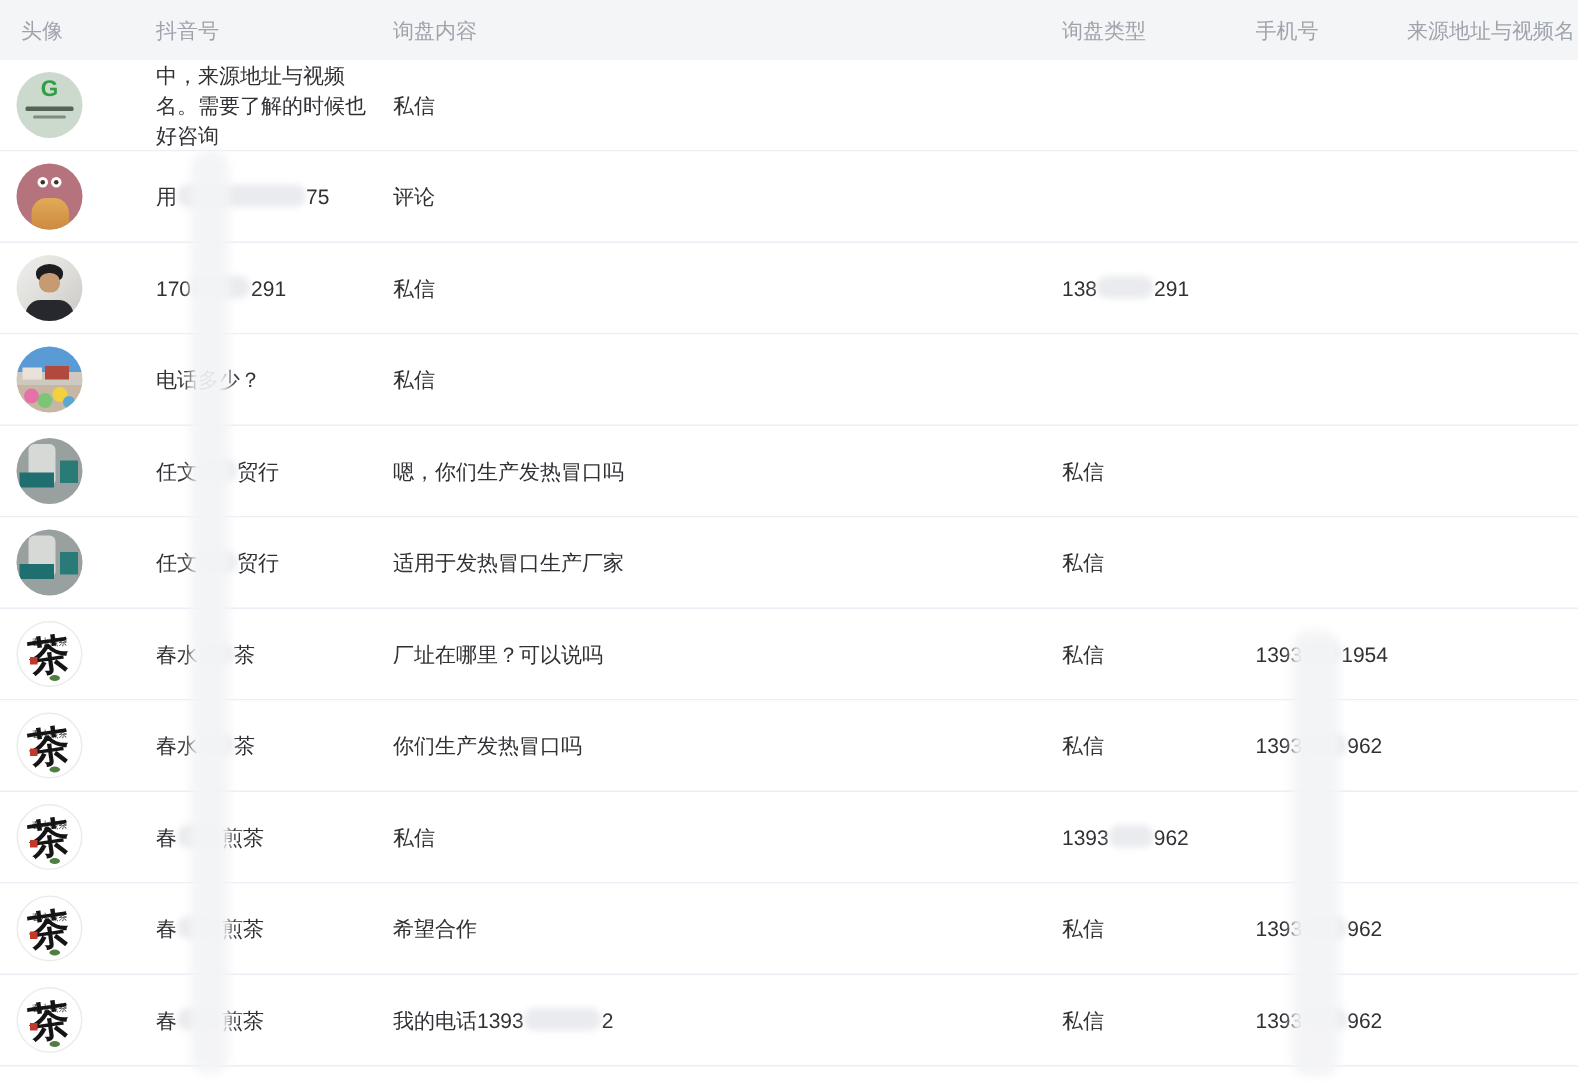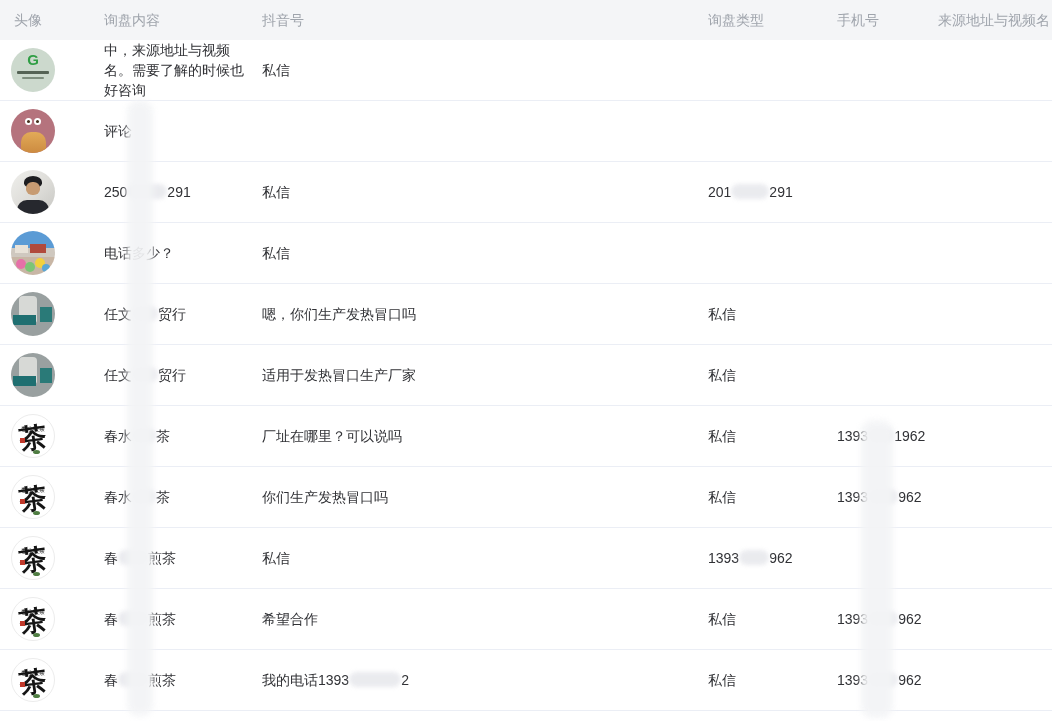--- a/index.html
+++ b/index.html
@@ -52,22 +52,22 @@
   .av-tea-calligraphy .seal{position:absolute;left:8px;top:23px;width:5px;height:5px;background:#c0392b;}
   .av-tea-calligraphy .leaf{position:absolute;left:21px;bottom:3px;width:7px;height:4px;background:#4f7d42;border-radius:50%;}
 </style>
 </head>
 <body>
 
 <div class="table-wrap">
 
   <div class="grid-row thead">
     <div class="cell c-avatar">头像</div>
+    <div class="cell c-name">抖音号</div>
     <div class="cell c-content">询盘内容</div>
-    <div class="cell c-name">抖音号</div>
     <div class="cell c-type">询盘类型</div>
     <div class="cell c-phone">手机号</div>
     <div class="cell c-source">来源地址与视频名</div>
   </div>
 
   <div id="tbody">
       <div class="grid-row trow">
         <div class="cell c-avatar">
           <div class="av av-company-logo-green">
             <div class="mark">G</div>
@@ -81,35 +81,36 @@
         <div class="cell c-source"></div>
       </div>
       <div class="grid-row trow">
         <div class="cell c-avatar">
           <div class="av av-cartoon-character">
             <div class="bod"></div>
             <div class="eye l"></div>
             <div class="eye r"></div>
           </div>
         </div>
+        <div class="cell c-name"><span>用</span><span class="bp" style="width: 86px;"></span><span>75</span></div>
         <div class="cell c-type">评论</div>
         <div class="cell c-phone"></div>
         <div class="cell c-source"></div>
       </div>
       <div class="grid-row trow">
         <div class="cell c-avatar">
           <div class="av av-portrait-man">
             <div class="bod"></div>
             <div class="hair"></div>
             <div class="face"></div>
           </div>
         </div>
-        <div class="cell c-content"><span>250</span><span class="bp" style="width: 40px;"></span><span>291</span></div>
-        <div class="cell c-type">私信</div>
-        <div class="cell c-phone"><span>201</span><span class="bp" style="width: 38px;"></span><span>291</span></div>
+        <div class="cell c-content"><span>170</span><span class="bp" style="width: 40px;"></span><span>291</span></div>
+        <div class="cell c-type">私信</div>
+        <div class="cell c-phone"><span>138</span><span class="bp" style="width: 38px;"></span><span>291</span></div>
         <div class="cell c-source"></div>
       </div>
       <div class="grid-row trow">
         <div class="cell c-avatar">
           <div class="av av-scenic-colorful">
             <div class="bld1"></div>
             <div class="bld2"></div>
             <div class="d1"></div>
             <div class="d2"></div>
             <div class="d3"></div>
@@ -154,21 +155,21 @@
           <div class="av av-tea-calligraphy">
             <div class="toptxt">春水煎茶</div>
             <div class="big">茶</div>
             <div class="seal"></div>
             <div class="leaf"></div>
           </div>
         </div>
         <div class="cell c-name"><span>春水</span><span class="bp" style="width: 24px;"></span><span>茶</span></div>
         <div class="cell c-content"><span>厂址在哪里？可以说吗</span></div>
         <div class="cell c-type">私信</div>
-        <div class="cell c-phone"><span>1393</span><span class="bp" style="width: 26px;"></span><span>1962</span></div>
+        <div class="cell c-phone"><span>1393</span><span class="bp" style="width: 26px;"></span><span>1954</span></div>
         <div class="cell c-source"></div>
       </div>
       <div class="grid-row trow">
         <div class="cell c-avatar">
           <div class="av av-tea-calligraphy">
             <div class="toptxt">春水煎茶</div>
             <div class="big">茶</div>
             <div class="seal"></div>
             <div class="leaf"></div>
           </div>

